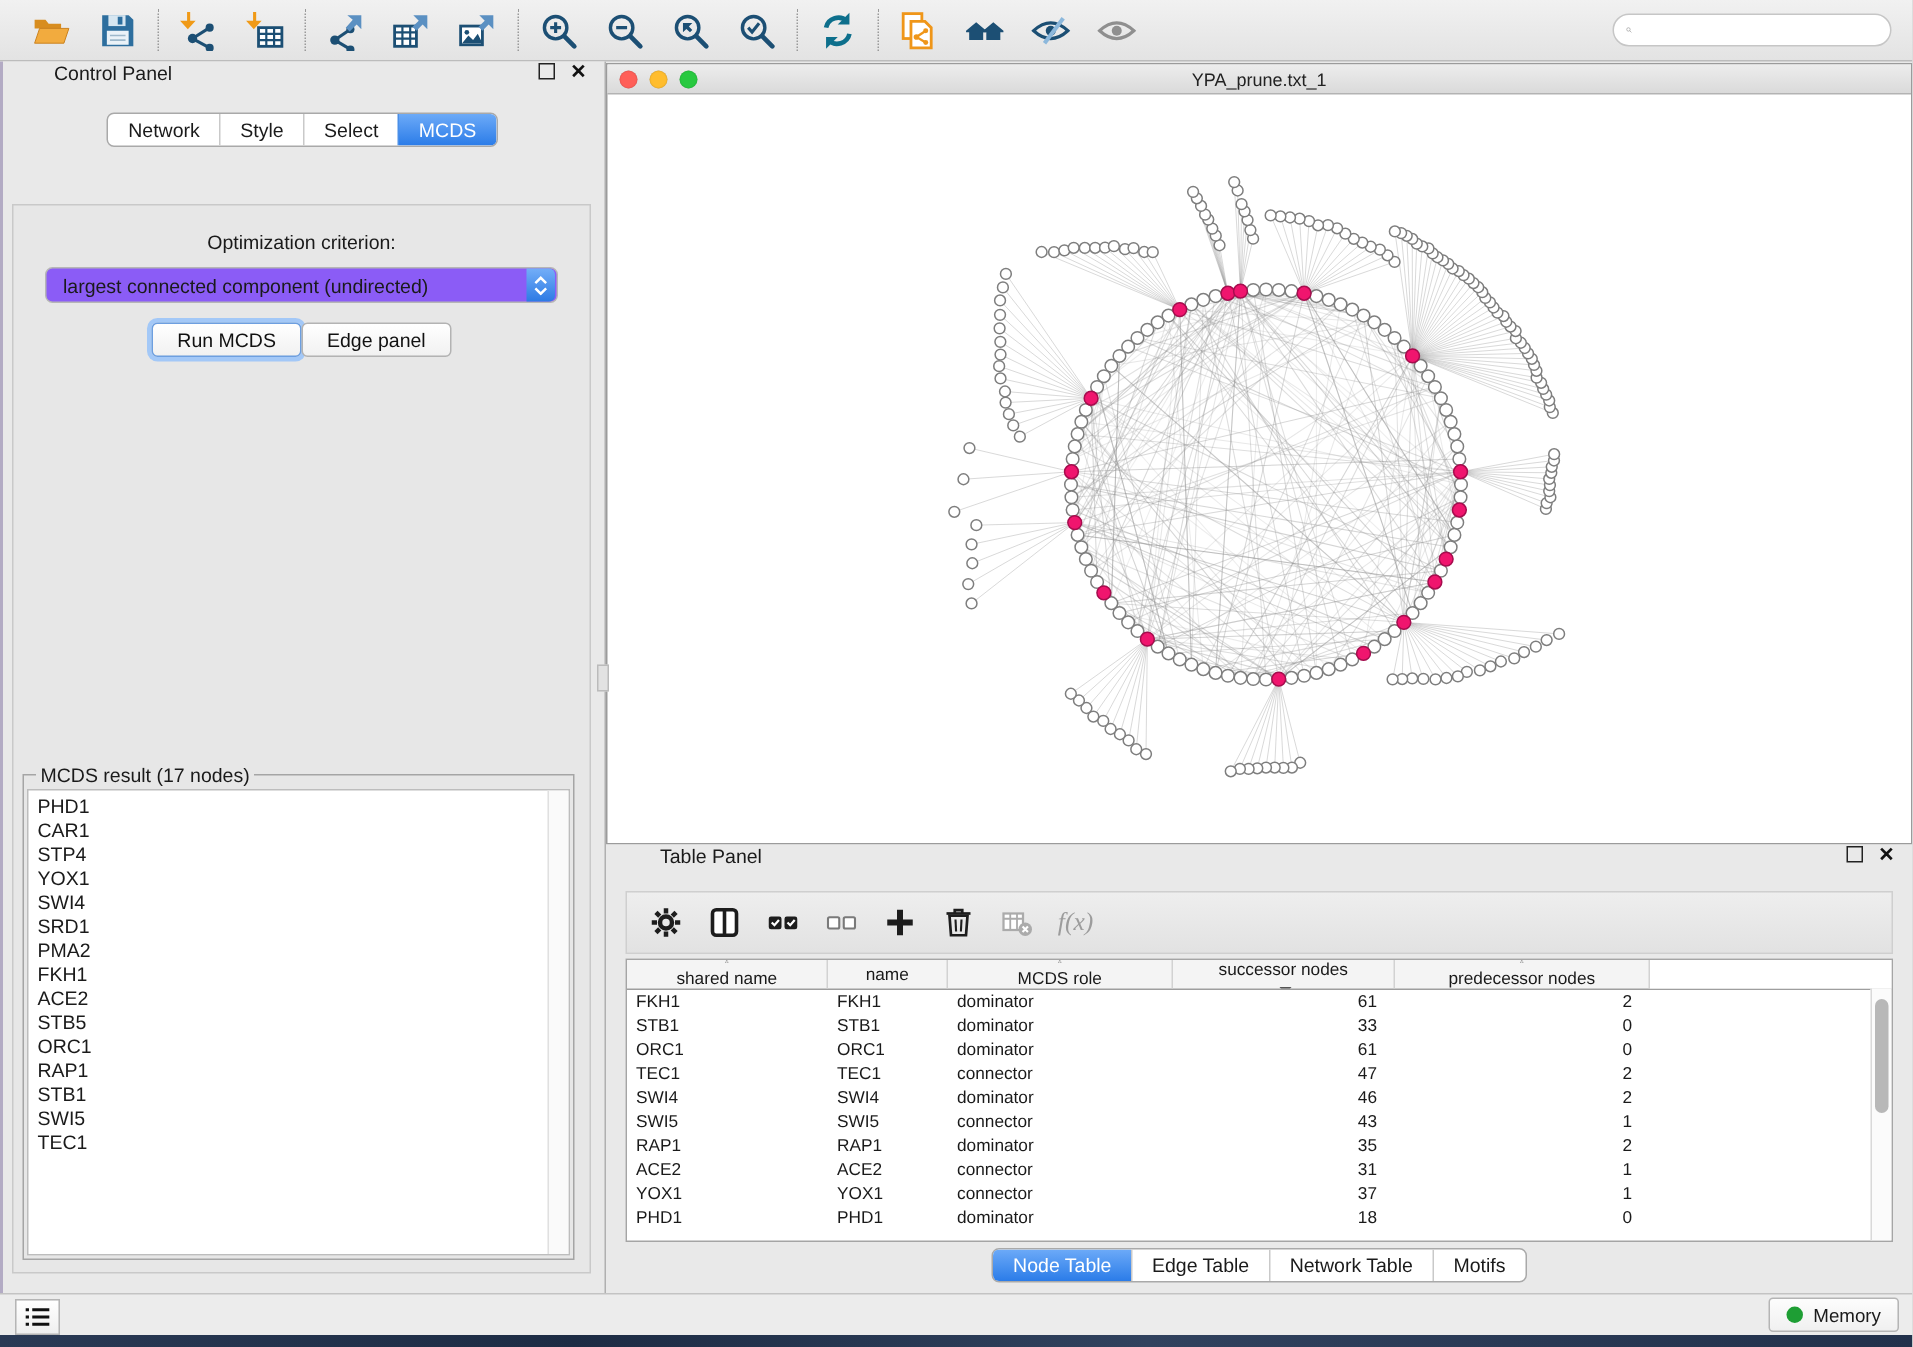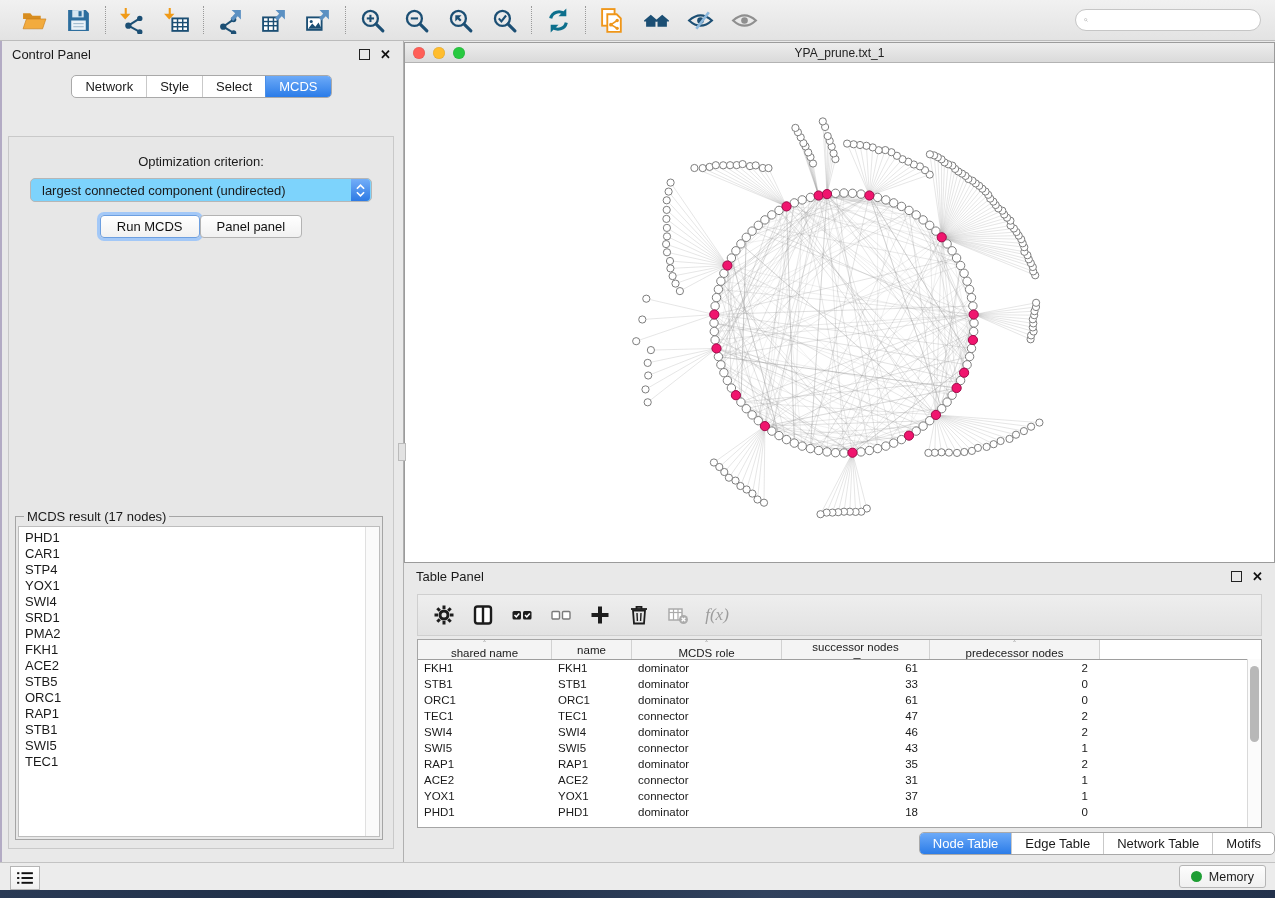--- a/index.html
+++ b/index.html
@@ -5,35 +5,35 @@
   html,body{margin:0;padding:0;background:#d0d0d0;}
   #app{position:relative;width:1275px;height:898px;background:#e9e9e9;font-family:"Liberation Sans",sans-serif;overflow:hidden;color:#1a1a1a;-webkit-font-smoothing:antialiased;}
   
   .toolbar{position:absolute;left:0;top:0;width:100%;height:41px;background:linear-gradient(#f1f1f1,#e3e3e3);border-bottom:1px solid #bcbcbc;display:flex;align-items:center;box-sizing:border-box;padding:0 8px;}
   .tb-group{display:flex;align-items:center;gap:17px;padding:0 13px;}
   .tb-sep{width:0;height:28px;border-left:1px dotted #9a9a9a;}
   .tb-icon{width:27px;height:27px;display:flex;align-items:center;justify-content:center;cursor:pointer;}
   .search-box{margin-left:auto;margin-right:6px;width:186px;height:22px;background:#fff;border:1px solid #c6c6c6;border-radius:12px;display:flex;align-items:center;padding:0 8px;box-sizing:border-box;}
   .search-box input{border:none;outline:none;flex:1;font-size:12px;font-family:"Liberation Sans",sans-serif;background:transparent;margin-left:5px;}
   
-  .panel-header{height:27px;display:flex;align-items:center;padding:0 12px;font-size:13px;}
+  .panel-header{height:27px;display:flex;align-items:flex-start;padding:0 12px;font-size:13px;margin-left:24px;}
   .hdr-icons{margin-left:auto;display:flex;align-items:center;gap:10px;}
   .float-ic{width:9px;height:9px;border:1.6px solid #222;display:inline-block;cursor:pointer;}
   .close-ic{font-size:13px;font-weight:bold;color:#111;cursor:pointer;line-height:1;}
   .seg{display:inline-flex;background:#fff;border:1px solid #a9a9a9;border-radius:5px;overflow:hidden;font-size:13px;}
   .seg-item{padding:3px 13px;border-left:1px solid #c9c9c9;cursor:pointer;white-space:nowrap;}
   .seg-item:first-child{border-left:none;}
   .seg-item.active{background:linear-gradient(#6caaf8,#2b7ce8);color:#fff;border-left-color:#4a8fe8;}
   
   .control-panel{position:absolute;left:0;top:41px;width:404px;bottom:36px;background:#e9e9e9;border-right:1px solid #b0b0b0;box-sizing:border-box;}
   .edge-strip{position:absolute;left:0;top:41px;bottom:36px;width:2px;background:#b3abc4;z-index:5;}
   .cp-tabs-row{position:relative;z-index:2;text-align:center;margin-top:7px;}
   .cp-content{position:absolute;left:8px;right:9px;top:95px;bottom:13px;background:#e7e7e7;border:1px solid #c9c9c9;}
   .crit-label{margin-top:17px;text-align:center;font-size:13px;}
-  .combo{margin:9px auto 0;width:342px;height:24px;background:#7dd3fc;border:1px solid #b6b6b6;border-radius:5px;display:flex;align-items:center;box-sizing:border-box;cursor:pointer;}
+  .combo{margin:9px auto 0;width:342px;height:24px;background:#8b5cf6;border:1px solid #b6b6b6;border-radius:5px;display:flex;align-items:center;box-sizing:border-box;cursor:pointer;}
   .combo-text{flex:1;font-size:13px;padding-left:11px;white-space:nowrap;}
   .combo-stepper{width:19px;height:22px;margin-right:1px;border-radius:0 4px 4px 0;background:linear-gradient(#73aef8,#2d7ae4);display:flex;flex-direction:column;align-items:center;justify-content:center;gap:1px;}
   .btn-row{margin-top:13px;display:flex;justify-content:center;}
   .btn{background:linear-gradient(#ffffff,#f1f1f1);border:1px solid #b3b3b3;border-radius:4px;font-size:13px;font-family:"Liberation Sans",sans-serif;padding:3px 16px;cursor:pointer;color:#111;}
   .btn.focused{box-shadow:0 0 0 3px #a3c8f7;border-color:#6d9fe0;}
   fieldset.mcds-box{position:absolute;left:6px;right:10px;top:372px;bottom:8px;border:1px solid #a5a5a5;margin:0;padding:2px;background:#e7e7e7;}
   fieldset.mcds-box legend{font-size:13px;padding:0 3px;margin-left:6px;}
   .listbox{position:relative;width:100%;height:100%;background:#fff;border:1px solid #bdbdbd;box-sizing:border-box;overflow:hidden;}
   .listbox ul{list-style:none;margin:0;padding:3px 6px;font-size:13px;line-height:16px;}
   .list-scroll{position:absolute;right:0;top:0;bottom:0;width:13px;background:#fafafa;border-left:1px solid #e0e0e0;}
@@ -52,21 +52,21 @@
   .tbl-header{display:grid;grid-template-columns:134px 80px 150px 148px 170px 1fr;height:19px;font-size:11.5px;border-bottom:1px solid #9e9e9e;background:#f4f4f4;}
   .th{display:flex;align-items:center;justify-content:center;gap:5px;border-right:1px solid #d2d2d2;position:relative;cursor:pointer;overflow:hidden;flex-direction:column;}
   .th.filler{border-right:none;background:#fff;cursor:default;}
   .sort-arrow{width:0;height:0;border-left:4px solid transparent;border-right:4px solid transparent;border-top:5px solid #555;margin-left:2px;}
   .tbl-body{font-size:11.5px;}
   .tr{display:grid;grid-template-columns:134px 80px 150px 148px 170px 1fr;height:16px;line-height:16px;cursor:default;}
   .td{padding-left:6px;overflow:hidden;white-space:nowrap;}
   .td.num{text-align:right;padding-right:12px;padding-left:0;}
   .tbl-scroll{position:absolute;right:0;top:19px;bottom:0;width:13px;background:#fbfbfb;border-left:1px solid #d9d9d9;}
   .tbl-thumb{position:absolute;left:2px;right:2px;top:7px;height:76px;background:#b8b8b8;border-radius:5px;cursor:pointer;}
-  .tbl-tabs{position:absolute;left:0;right:0;bottom:7px;display:flex;justify-content:flex-end;}
+  .tbl-tabs{position:absolute;left:0;right:0;bottom:7px;display:flex;justify-content:center;}
   
   .status-bar{position:absolute;left:0;bottom:8px;width:100%;height:28px;background:#ececec;border-top:1px solid #c3c3c3;box-sizing:border-box;}
   .list-btn{position:absolute;left:10px;top:3px;width:28px;height:22px;background:linear-gradient(#fff,#efefef);border:1px solid #b5b5b5;display:flex;align-items:center;justify-content:center;cursor:pointer;}
   .memory-btn{position:absolute;right:9px;top:2px;height:23px;background:linear-gradient(#fdfdfd,#f0f0f0);border:1px solid #b5b5b5;border-radius:3px;display:flex;align-items:center;gap:7px;padding:0 11px;font-size:12.5px;cursor:pointer;box-sizing:border-box;}
   .mem-dot{width:11px;height:11px;border-radius:50%;background:#1e9e34;}
   .desktop-strip{position:absolute;left:0;bottom:0;width:100%;height:8px;background:linear-gradient(90deg,#2a3a55,#1d2c44 30%,#31425e 60%,#22314b);}
   .splitter-handle{position:absolute;left:398px;top:443px;width:8px;height:18px;background:#e2e2e2;border:1px solid #bbb;z-index:6;box-sizing:border-box;}
 </style>
 </head>
 <body>
@@ -263,21 +263,21 @@
           <svg width="9" height="6" viewBox="0 0 10 6">
               <path d="M1 5l4-4 4 4" fill="none" stroke="#fff" stroke-width="1.8"></path>
             </svg>
           <svg width="9" height="6" viewBox="0 0 10 6">
               <path d="M1 1l4 4 4-4" fill="none" stroke="#fff" stroke-width="1.8"></path>
             </svg>
         </span>
       </div>
       <div class="btn-row">
         <button class="btn focused">Run MCDS</button>
-        <button class="btn">Panel panel</button>
+        <button class="btn">Edge panel</button>
       </div>
       <fieldset class="mcds-box">
         <legend>MCDS result (17 nodes)</legend>
         <div class="listbox">
           <ul id="mcds-list">
               <li>PHD1</li>
               <li>CAR1</li>
               <li>STP4</li>
               <li>YOX1</li>
               <li>SWI4</li>

